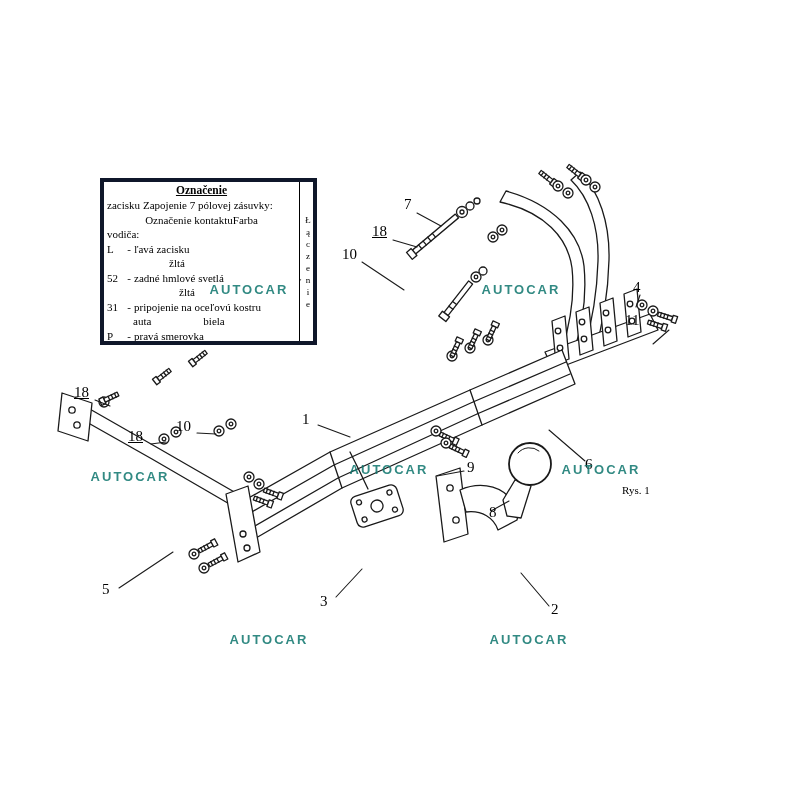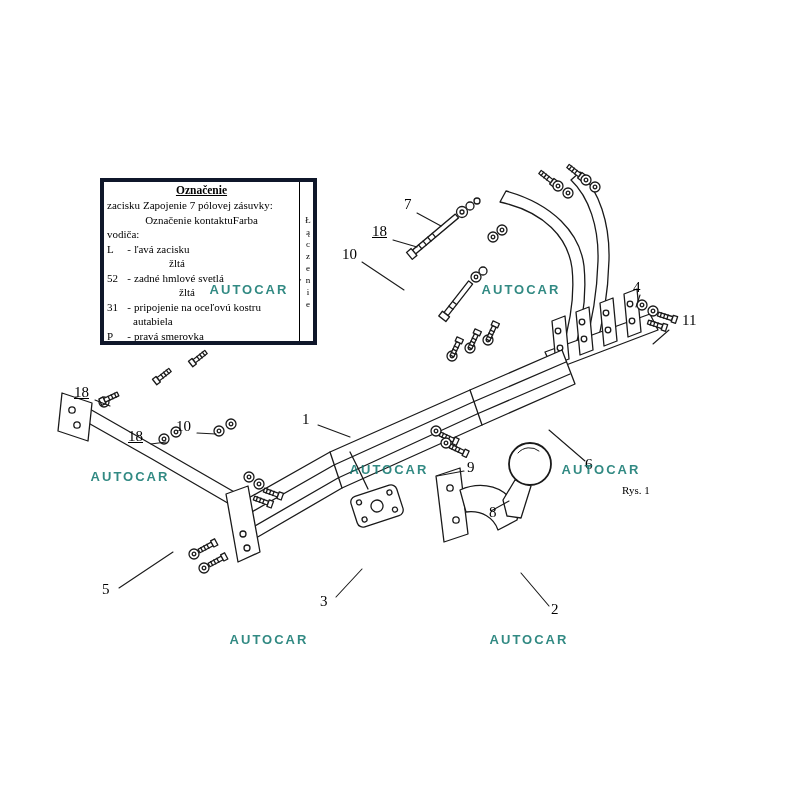--- a/index.html
+++ b/index.html
@@ -27,21 +27,21 @@
   .lg-title{text-align:center;font-weight:bold;text-decoration:underline;font-size:11.5px;}
   .u{}
   .lg-flex{display:flex;justify-content:center;}
   .lg-line2{display:flex;gap:3px;}
   .lg-row{display:flex;}
   .lg-row .code{width:17px;flex:none;}
   .lg-row .dash{width:10px;flex:none;text-align:center;}
   .lg-color1{padding-left:62px;}
   .lg-color2{padding-left:72px;}
   .lg-color3{display:flex;padding-left:26px;}
-  .lg-color3 .c2{}
+  .lg-color3 .c2{margin-left:52px;}
 </style>
 </head>
 <body>
 
 <div class="stage">
 
   <svg class="draw" width="800" height="800" viewBox="0 0 800 800">
     <defs>
       <g id="bolt">
         <rect x="0" y="-2" width="15" height="4" fill="#fff"></rect>
@@ -274,21 +274,21 @@
         <span>pravá smerovka</span>
       </div>
     </div>
     <div class="legend-side">Łączenie przewo</div>
   </div>
 
   <div class="callout" style="left:404px;top:197px;">7</div>
   <div class="callout u" style="left:372px;top:224px;">18</div>
   <div class="callout" style="left:342px;top:247px;">10</div>
   <div class="callout" style="left:633px;top:280px;">4</div>
-  <div class="callout" style="left:682px;top:313px;">11</div>
+  <div class="callout" style="left:625px;top:313px;">11</div>
   <div class="callout u" style="left:74px;top:385px;">18</div>
   <div class="callout" style="left:176px;top:419px;">10</div>
   <div class="callout u" style="left:128px;top:429px;">18</div>
   <div class="callout" style="left:302px;top:412px;">1</div>
   <div class="callout" style="left:467px;top:460px;">9</div>
   <div class="callout" style="left:585px;top:457px;">6</div>
   <div class="callout" style="left:489px;top:505px;">8</div>
   <div class="callout" style="left:102px;top:582px;">5</div>
   <div class="callout" style="left:320px;top:594px;">3</div>
   <div class="callout" style="left:551px;top:602px;">2</div>

